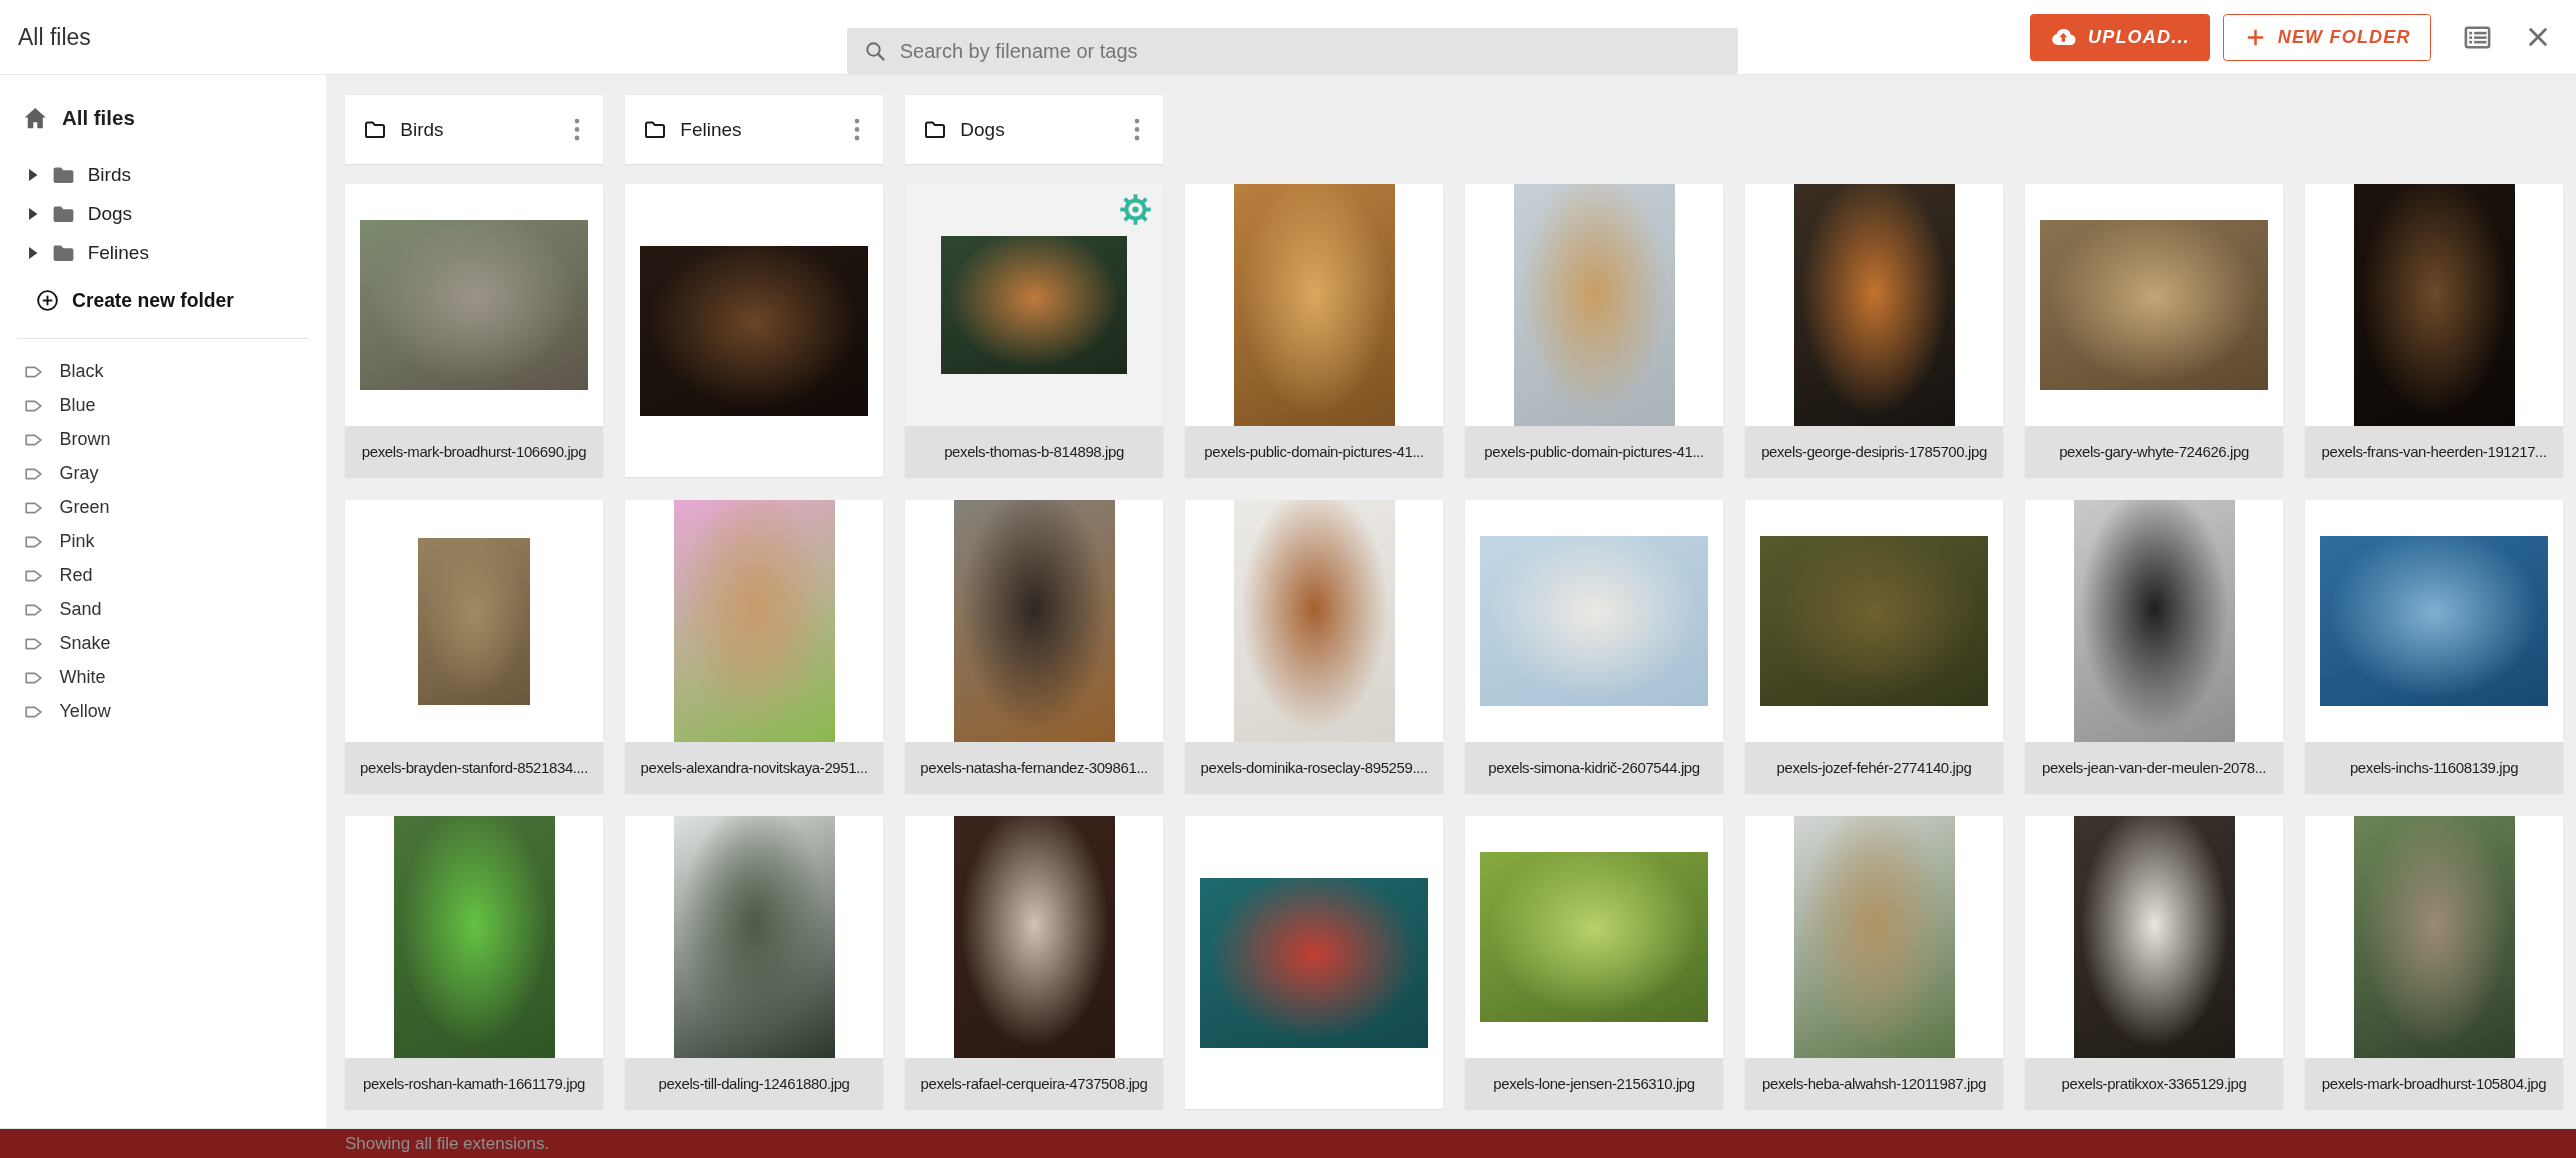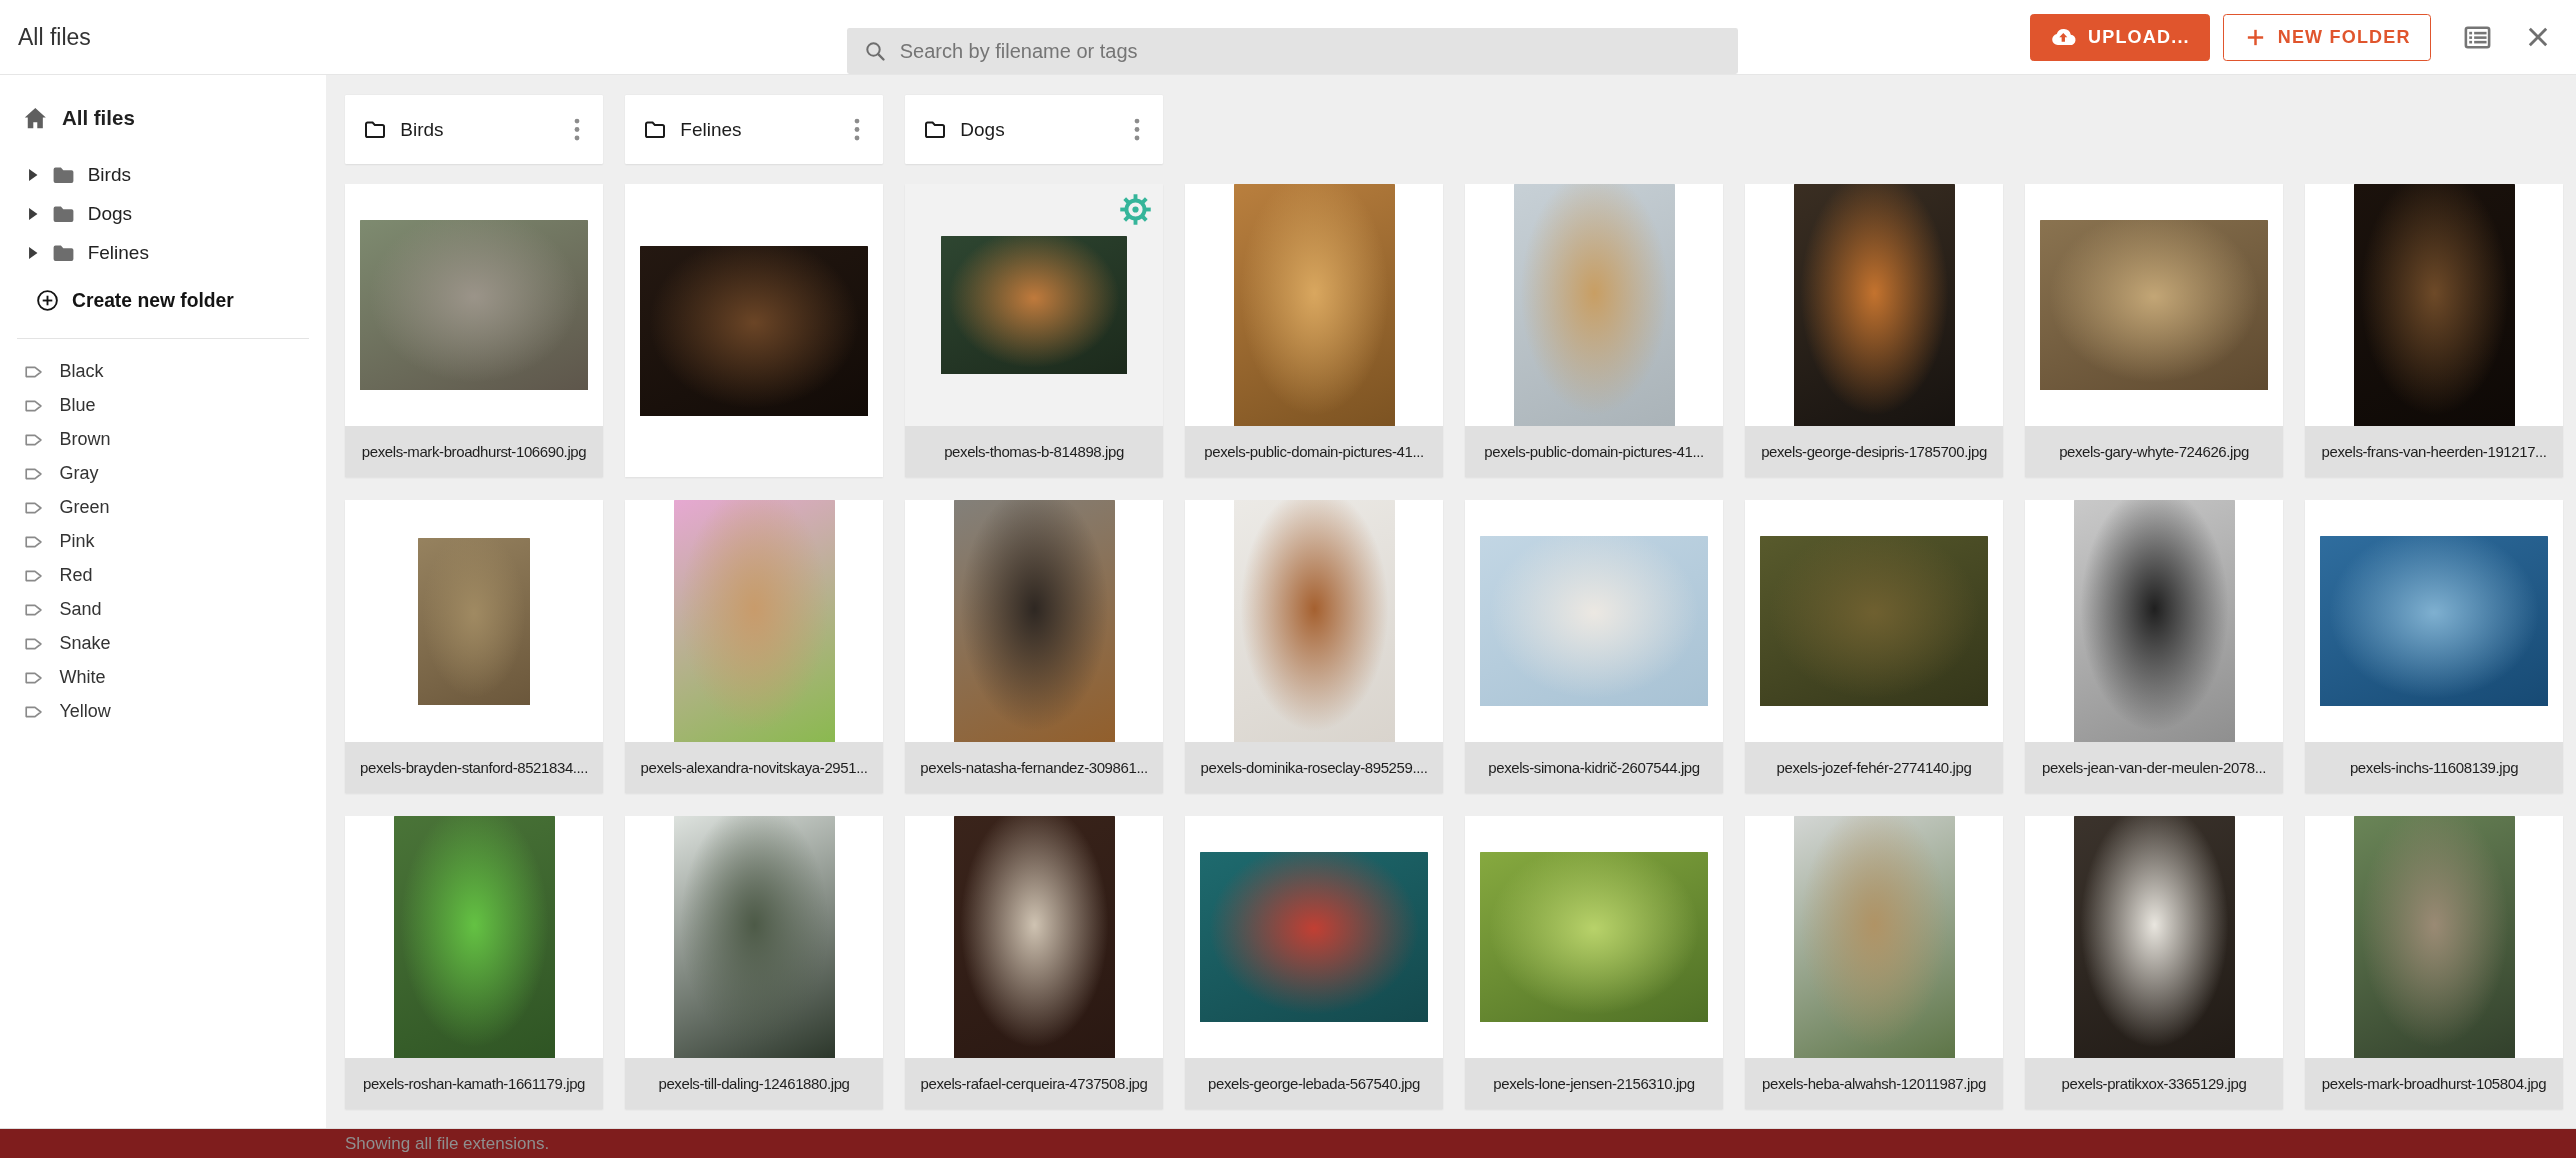--- a/index.html
+++ b/index.html
@@ -5,21 +5,21 @@
   html,body{margin:0;padding:0;background:#fff;}
   .app{width:2576px;height:1158px;display:flex;flex-direction:column;font-family:"Liberation Sans",sans-serif;background:#fff;overflow:hidden;position:relative;}
 
   
   .header{height:75px;min-height:75px;background:#fff;border-bottom:0.6px solid #e6e6e6;display:flex;align-items:center;padding:0 24px 0 18px;box-sizing:border-box;position:relative;}
   .page-title{font-size:23px;color:#333;}
   .search{position:absolute;left:847px;top:28px;width:891px;height:46px;background:#e3e3e3;border-radius:2.4px;display:flex;align-items:center;gap:11px;padding:0 15.7px;box-sizing:border-box;}
   .search input{flex:1;background:transparent;border:none;outline:none;font-size:20px;color:#444;font-family:"Liberation Sans",sans-serif;}
   .search input::placeholder{color:#757575;}
   .header-actions{margin-left:auto;display:flex;align-items:center;}
-  .btn{height:47px;border-radius:3.6px;font-size:18px;font-weight:bold;letter-spacing:1.2px;display:flex;align-items:center;gap:11px;padding:0 19.3px;cursor:pointer;font-family:"Liberation Sans",sans-serif;}
+  .btn{height:47px;border-radius:3.6px;font-size:18px;font-weight:bold;letter-spacing:1.2px;display:flex;align-items:center;gap:11px;padding:0 19.3px;cursor:pointer;font-family:"Liberation Sans",sans-serif;font-style:italic;}
   .btn-upload{background:#e0552d;border:1.2px solid #e0552d;color:#fff;}
   .btn-newfolder{background:#fff;border:1.2px solid #e0552d;color:#e0552d;margin-left:13.3px;}
   .icon-btn{background:none;border:none;padding:0;margin-left:31px;cursor:pointer;display:flex;align-items:center;}
 
   
   .body{flex:1;display:flex;min-height:0;}
   .sidebar{width:326px;min-width:326px;background:#fff;padding-top:30px;box-sizing:border-box;}
   .side-row{display:flex;align-items:center;cursor:pointer;}
   .root-row{padding-left:22px;gap:13.3px;margin-bottom:24px;}
   .root-row span{font-size:20.5px;font-weight:bold;color:#1f1f1f;}
@@ -455,21 +455,20 @@
               <div class="thumbnail portrait" style="background: radial-gradient(at 50% 45%, rgb(207, 195, 178) 0%, rgba(207, 195, 178, 0) 65%), linear-gradient(155deg, rgb(58, 36, 27) 0%, rgb(42, 24, 18) 100%);"></div>
             </div>
             <div class="file-name">pexels-rafael-cerqueira-4737508.jpg</div>
           </div>
 
           <div class="file-card">
 
             <div class="thumb-area">
               <div class="thumbnail landscape" style="background: radial-gradient(at 50% 45%, rgb(194, 63, 51) 0%, rgba(194, 63, 51, 0) 65%), linear-gradient(155deg, rgb(30, 106, 110) 0%, rgb(20, 73, 77) 100%);"></div>
             </div>
-            <div class="file-name">pexels-george-lebada-567540.jpg</div>
           </div>
 
           <div class="file-card">
 
             <div class="thumb-area">
               <div class="thumbnail landscape" style="background: radial-gradient(at 50% 45%, rgb(184, 210, 106) 0%, rgba(184, 210, 106, 0) 65%), linear-gradient(155deg, rgb(134, 169, 63) 0%, rgb(79, 112, 38) 100%);"></div>
             </div>
             <div class="file-name">pexels-lone-jensen-2156310.jpg</div>
           </div>
 

